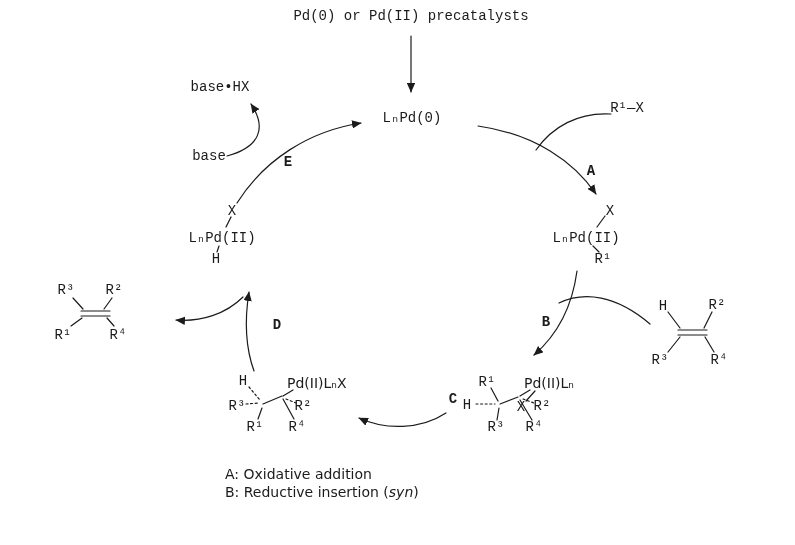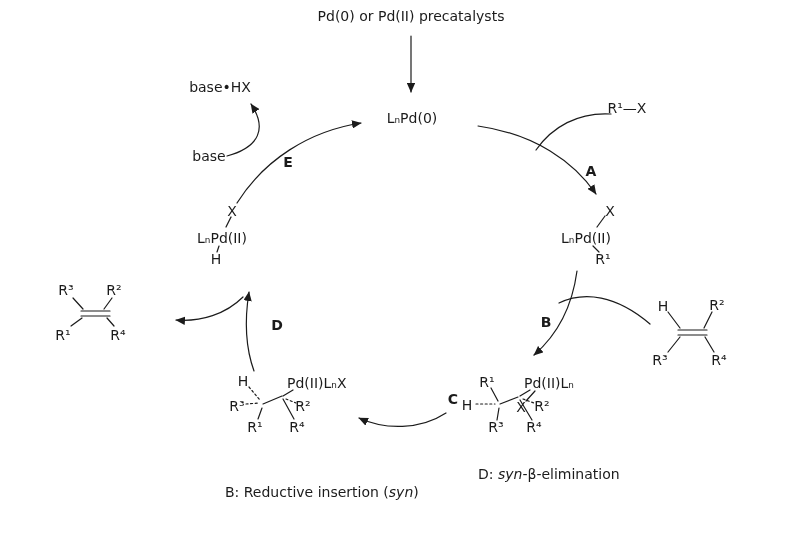--- a/index.html
+++ b/index.html
@@ -1,21 +1,21 @@
 <!DOCTYPE html>
 <html><head>
 <meta charset="utf-8">
 <style>
   html,body{margin:0;padding:0;background:#fff;}
   .canvas{
     position:relative;width:795px;height:545px;background:#ffffff;
     font-family:"DejaVu Sans",sans-serif;color:#1b1b1b;overflow:hidden;
   }
   .t{position:absolute;font-size:14px;line-height:1.15;white-space:nowrap;}
-  .c{transform:translateX(-50%);}
+  .c{transform:translateX(-50%);font-family:Liberation Mono, monospace;}
   .step{font-weight:700;}
   .legend{font-size:14px;}
   svg.arrows{position:absolute;left:0;top:0;}
 </style>
 </head>
 <body>
 
 <div class="canvas">
 
   <svg class="arrows" width="795" height="545" viewBox="0 0 795 545">
@@ -117,16 +117,16 @@
   <span class="t c" style="left:496px;top:419px">R³</span>
   <span class="t c" style="left:534px;top:419px">R⁴</span>
 
   <span class="t c" style="left:243px;top:373px">H</span>
   <span class="t" style="left:287px;top:375px">Pd(II)LₙX</span>
   <span class="t c" style="left:237px;top:398px">R³</span>
   <span class="t c" style="left:303px;top:398px">R²</span>
   <span class="t c" style="left:255px;top:419px">R¹</span>
   <span class="t c" style="left:297px;top:419px">R⁴</span>
 
+  <span class="t legend" style="left:225px;top:466px">A: Oxidative addition</span>
   <span class="t legend" style="left:225px;top:484px"><span>B: Reductive insertion (</span><i>syn</i><span>)</span></span>
-  <span class="t legend" style="left:478px;top:466px"><span>D: </span><i>syn</i><span>-β-elimination</span></span>
 
 </div>
 
 </body></html>

